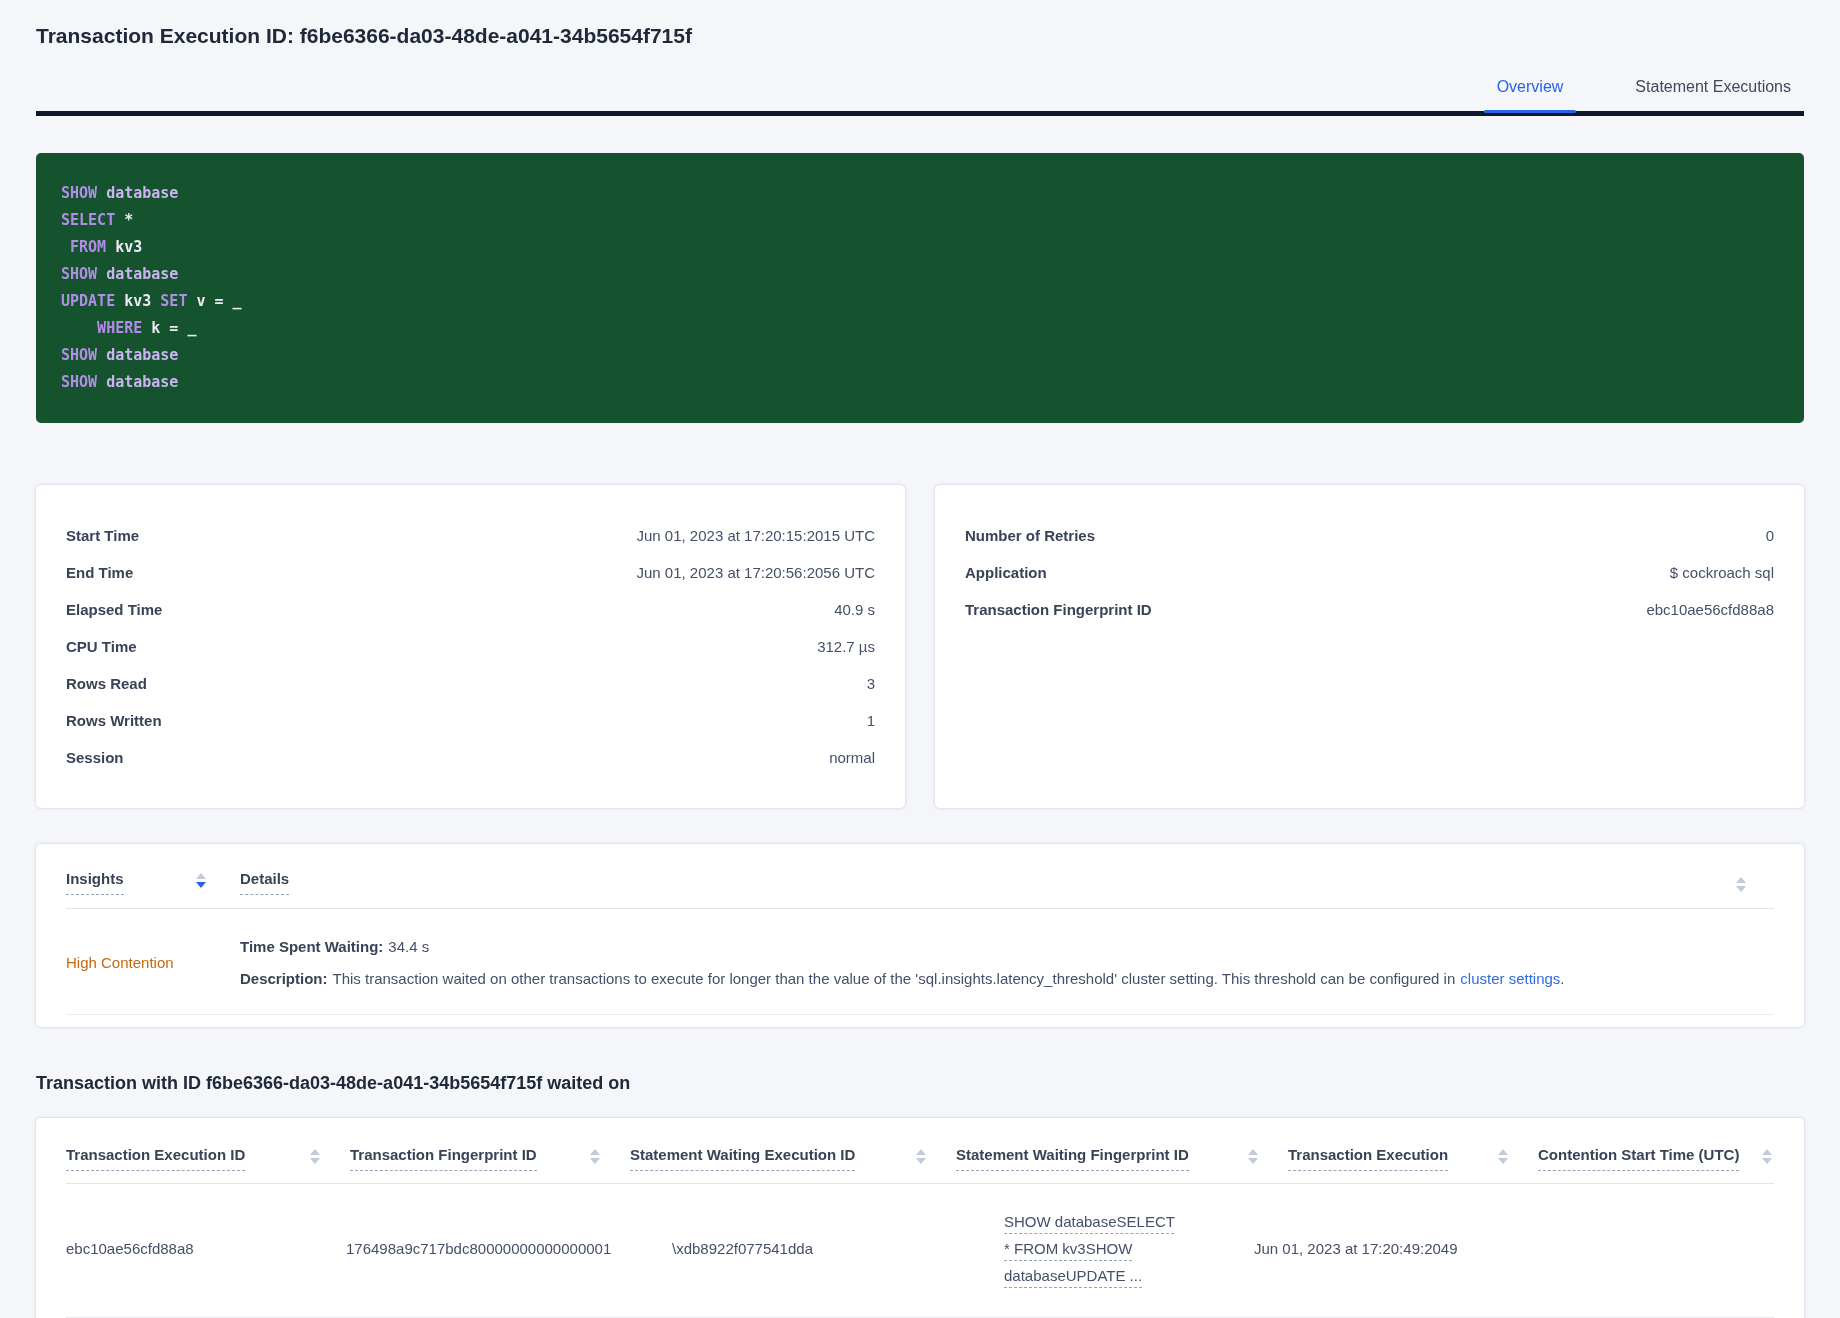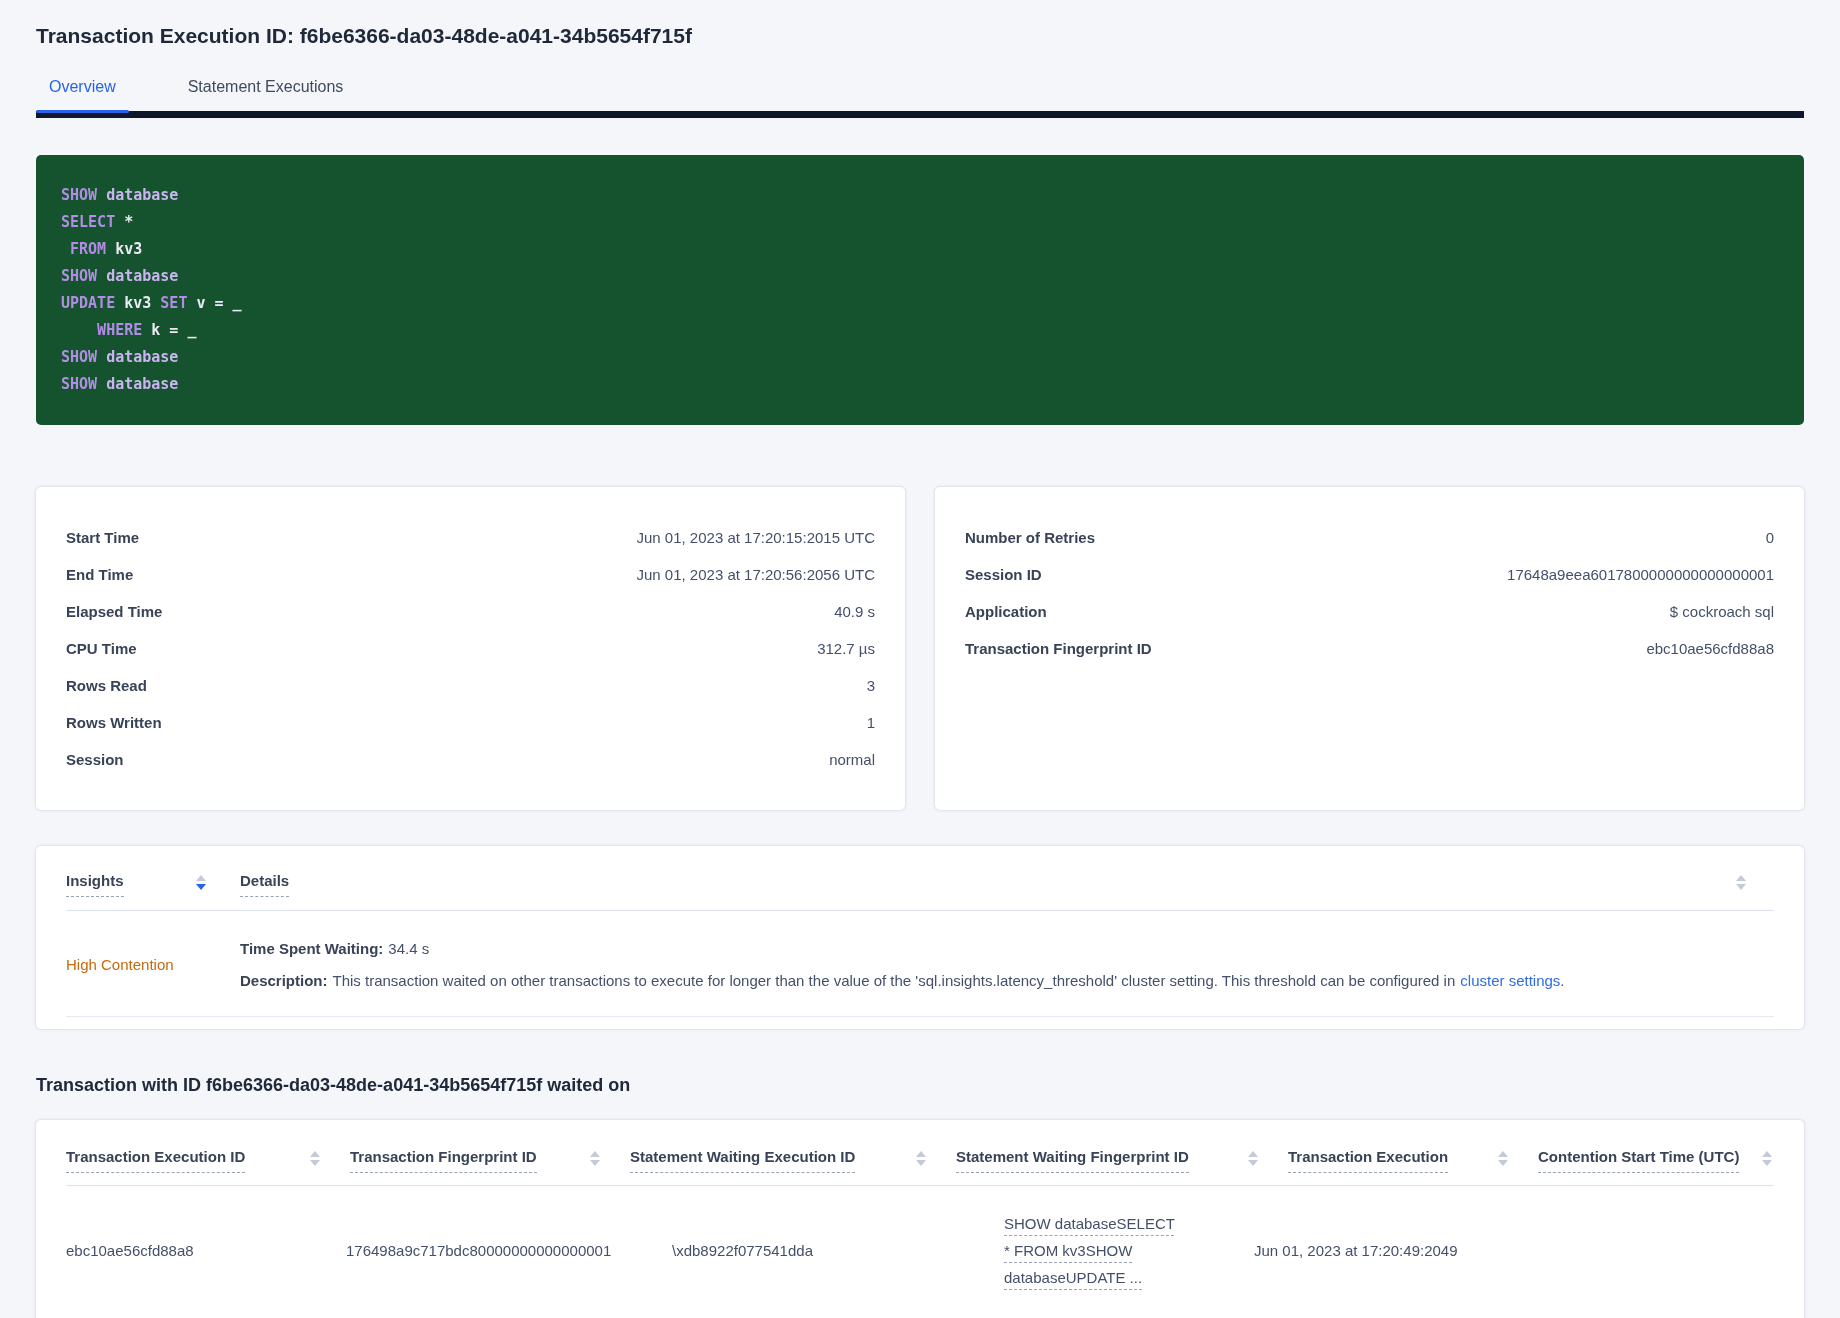--- a/index.html
+++ b/index.html
@@ -9,21 +9,21 @@
     background:#f4f6fa;
     font-family:"Liberation Sans","DejaVu Sans",sans-serif;
     color:#44506a;
     -webkit-font-smoothing:antialiased;
   }
   .page { width:1840px; min-height:1318px; padding:24px 36px 20px 36px; }
 
   h1.page-title { font-size:21px; font-weight:700; color:#20293a; margin:0 0 30px 0; }
 
   
-  .tabs { display:flex; border-bottom:7px solid #0f172a; }
+  .tabs { display:flex; border-bottom:5px solid #0f172a;justify-content:flex-end; }
   .tab { position:relative; font-size:16px; color:#3f4a5c; padding:0 13px 15px 13px; cursor:pointer; }
   .tab + .tab { margin-left:46px; }
   .tab.active { color:#2563eb; }
   .tab.active::after { content:""; position:absolute; left:0; right:0; bottom:-2px; height:3px; background:#2563eb; border-radius:2px; }
 
   
   .sql-box { margin-top:37px; background:#14532d; border-radius:5px; padding:27px 25px; }
   .sql-line { font-family:"DejaVu Sans Mono","Liberation Mono",monospace; font-size:15px; line-height:27px; font-weight:700; white-space:pre; }
   .tok-kw   { color:#b28ce6; }
   .tok-kw2  { color:#ccb4f2; }
@@ -40,21 +40,21 @@
 
   
   .sort { display:inline-flex; flex-direction:column; align-items:center; gap:3px; cursor:pointer; padding-top:3px; }
   .arr { width:0; height:0; border-left:5px solid transparent; border-right:5px solid transparent; }
   .arr.up   { border-bottom:6px solid #c3cad9; }
   .arr.down { border-top:6px solid #c3cad9; }
   .sort.desc .arr.down { border-top-color:#2563eb; }
 
   
   .insights-card { margin-top:36px; padding:26px 30px 12px 30px; }
-  .ins-header { display:flex; align-items:flex-start; padding-bottom:13px; border-bottom:1px solid #dde2ec; }
+  .ins-header { display:flex; align-items:center; padding-bottom:13px; border-bottom:1px solid #dde2ec; }
   .ins-col1 { width:174px; display:flex; align-items:flex-start; }
   .hdr-label { font-weight:700; font-size:15px; color:#394357; border-bottom:1px dashed #99a3b6; padding-bottom:7px; }
   .ins-col1 .sort { margin-left:auto; margin-right:34px; }
   .sort.end { margin-left:auto; margin-right:28px; }
   .ins-row { display:flex; align-items:center; padding:27px 0 25px 0; border-bottom:1px solid #e6eaf2; }
   .insight-label { width:174px; color:#c7690e; font-size:15px; }
   .ins-details { font-size:15px; color:#44506a; line-height:21px; }
   .ins-line1 { margin-bottom:11px; }
   .dlabel { font-weight:700; color:#394357; }
   .gap-l { margin-left:5px; }
@@ -135,24 +135,20 @@
         <span class="val">normal</span>
       </div>
     </div>
 
     <div class="card summary-card">
       <div class="srow">
         <span class="lbl">Number of Retries</span>
         <span class="val">0</span>
       </div>
       <div class="srow">
-        <span class="lbl">Session ID</span>
-        <span class="val">17648a9eea6017800000000000000001</span>
-      </div>
-      <div class="srow">
         <span class="lbl">Application</span>
         <span class="val">$ cockroach sql</span>
       </div>
       <div class="srow">
         <span class="lbl">Transaction Fingerprint ID</span>
         <a class="val val-link">ebc10ae56cfd88a8</a>
       </div>
     </div>
 
   </div>

